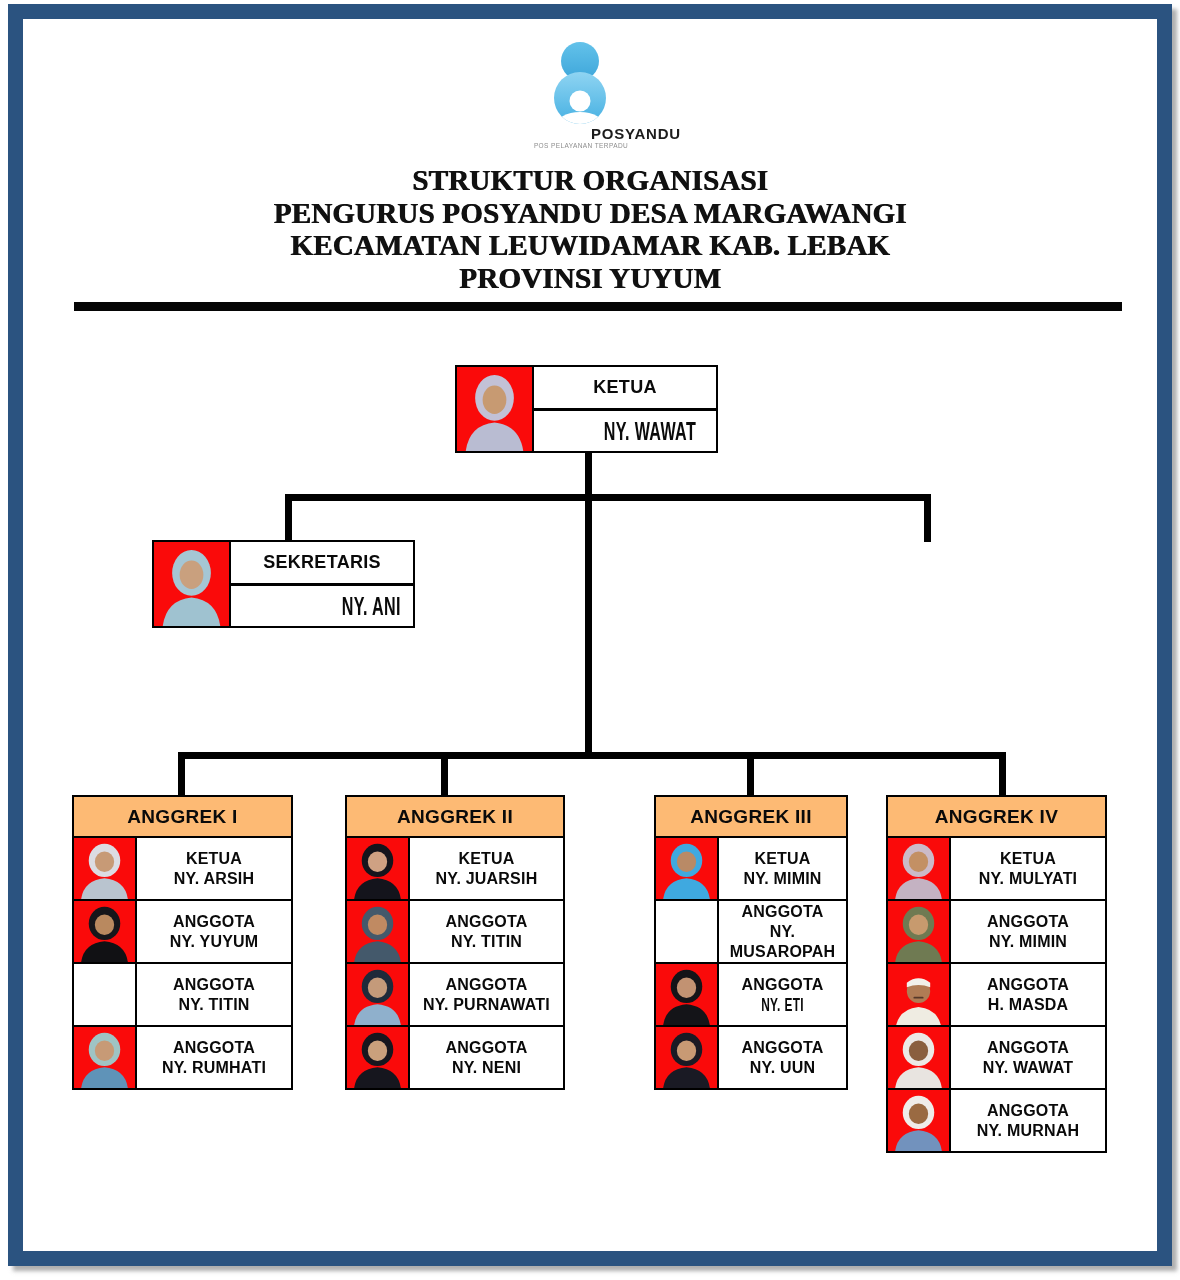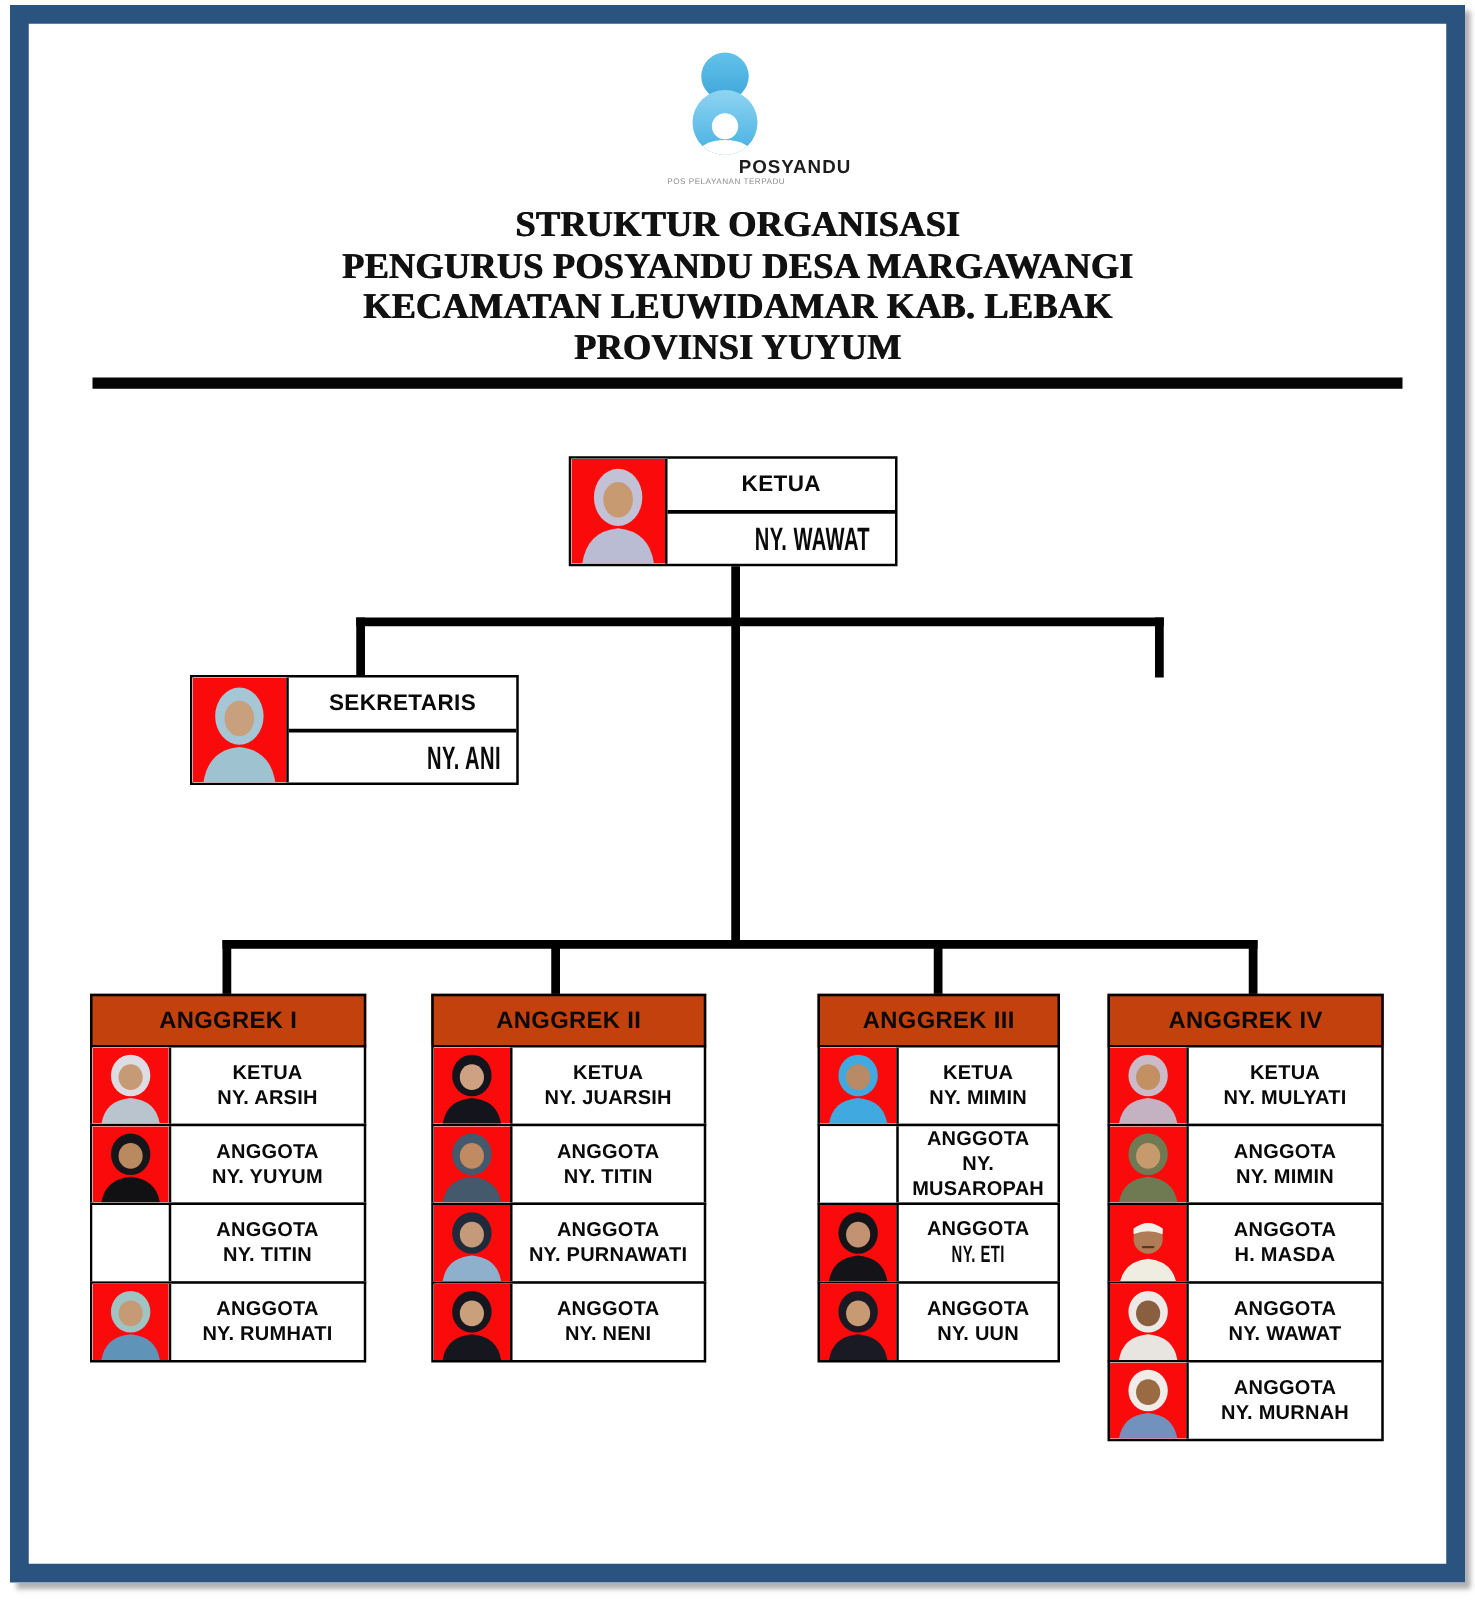--- a/index.html
+++ b/index.html
@@ -44,21 +44,21 @@
   .o-text { flex:1; display:flex; flex-direction:column; }
   .o-role {
     height:44px; border-bottom:3px solid #000; display:flex; align-items:center; justify-content:center;
     font-size:18px; font-weight:bold; letter-spacing:0.3px;
   }
   .o-name { flex:1; display:flex; align-items:center; justify-content:flex-end; font-size:23px; font-weight:bold; }
   .cond { display:inline-block; transform:scale(0.70,1.12); white-space:nowrap; letter-spacing:0.5px; }
   
   .group { position:absolute; }
   .group-header {
-    height:43px; border:2px solid #000; background:#c2410c;
+    height:43px; border:2px solid #000; background:#fdba74;
     display:flex; align-items:center; justify-content:center;
     font-size:19px; font-weight:bold; letter-spacing:0.3px;
   }
   .group-row {
     height:65px; margin-top:-2px; border:2px solid #000; background:#fff; display:flex;
   }
   .g-photo { width:63px; border-right:2px solid #000; background:#fff; overflow:hidden; }
   .g-photo svg { display:block; width:100%; height:100%; }
   .g-text {
     flex:1; display:flex; flex-direction:column; align-items:center; justify-content:center;

